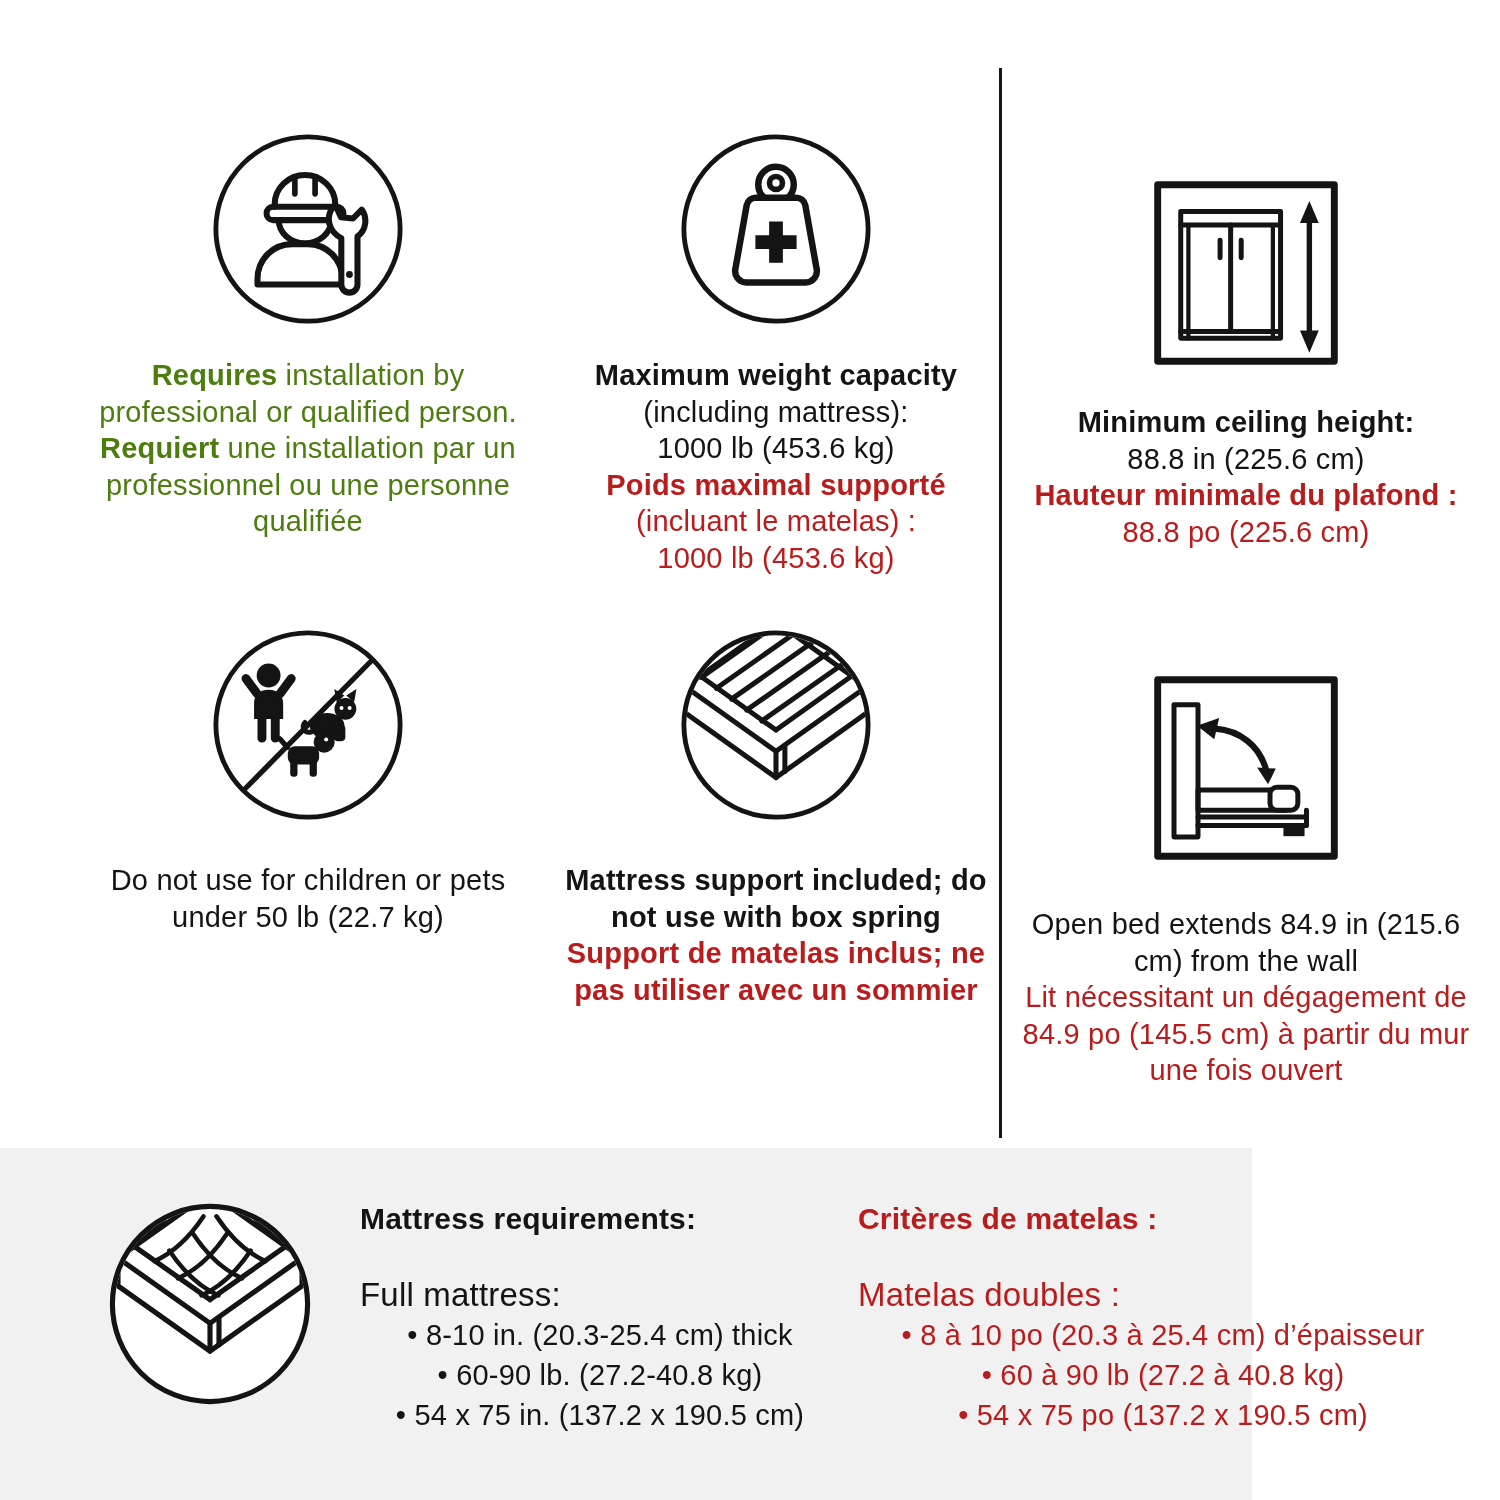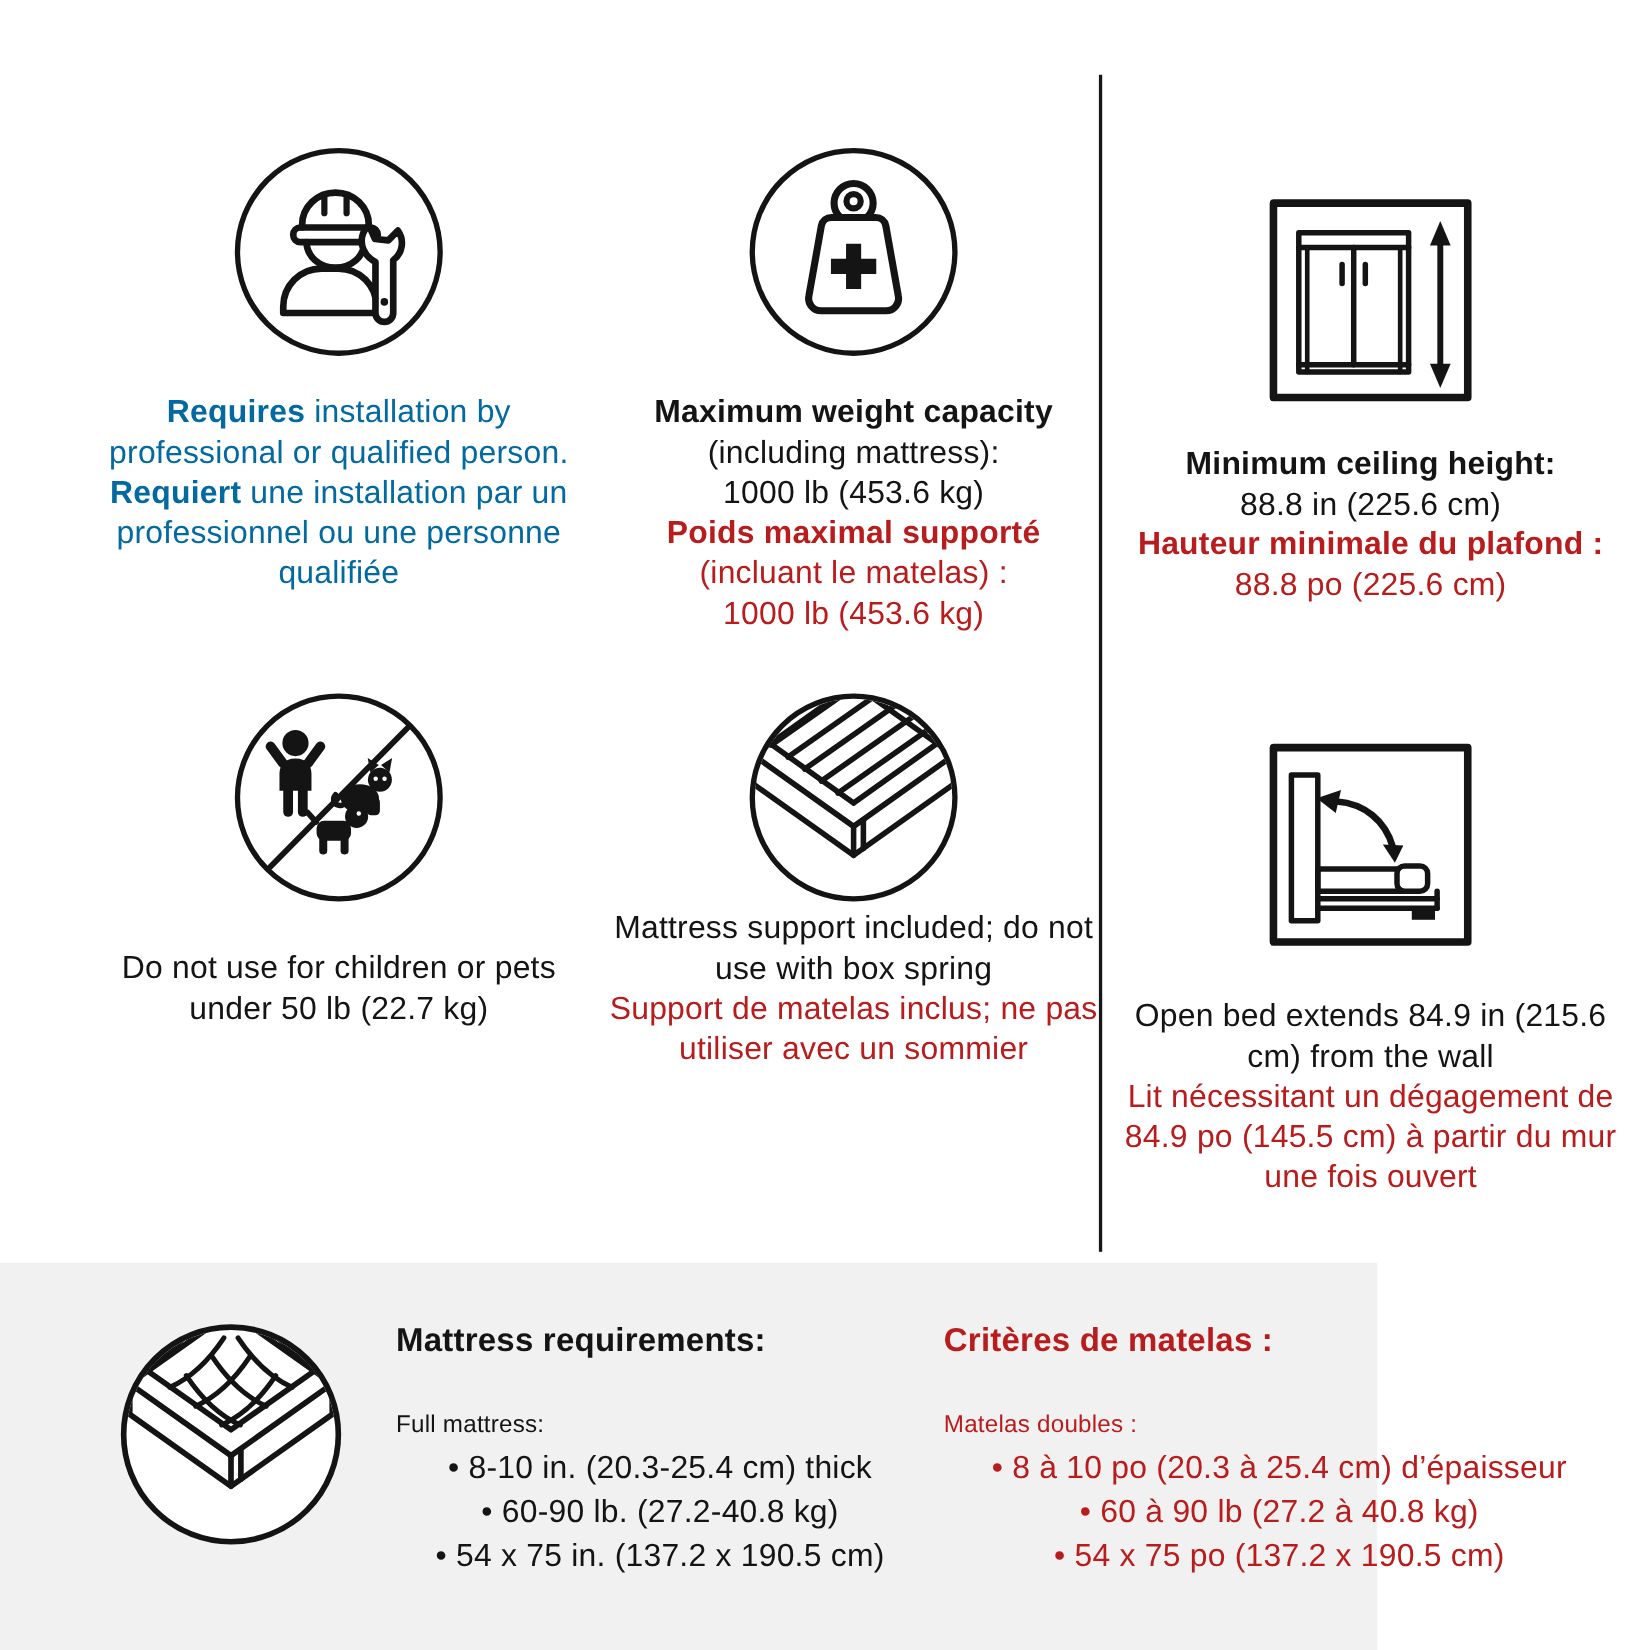--- a/index.html
+++ b/index.html
@@ -9,29 +9,29 @@
   }
   .cell { position:absolute; text-align:center; }
   .colL { left:80px;  width:456px; }
   .colM { left:548px; width:456px; }
   .colR { left:1018px; width:456px;margin-top:44px; }
   .icon { display:block; margin:0 auto; }
   svg { stroke:#141414; fill:none; stroke-linecap:round; stroke-linejoin:round; }
   p { margin:0; }
   .t  { font-size:29px; line-height:36.5px; letter-spacing:0.2px; }
   .b  { font-weight:bold; }
-  .red  { color:#0369a1; }
+  .red  { color:#4d7c0f; }
   .gray { color:#b91c1c; }
   .divider { position:absolute; left:999px; top:68px; width:3px; height:1070px; background:#161616; }
   .band { position:absolute; left:0; top:1148px; width:1252px; height:352px; background:#f1f1f1; }
   .band .blk { position:absolute; top:52px; text-align:left; }
   .blk-en { left:360px; width:480px; }
   .blk-fr { left:858px; width:610px; }
   .req-title { font-size:30px; line-height:37px; font-weight:bold; letter-spacing:0.2px; }
-  .req-sub { margin-top:38px; font-size:22px; line-height:40px; letter-spacing:0.2px; }
+  .req-sub { margin-top:38px; font-size:33px; line-height:40px; letter-spacing:0.2px; }
   .req-list { list-style:none; margin:0; padding:0; font-size:29px; line-height:40px; letter-spacing:0.2px;text-align:center; }
   .req-list li::before { content:"\2022\00a0"; }
   .band-icon { position:absolute; left:103px; top:49px; }
 </style>
 </head>
 <body>
 
 <div class="canvas">
 
   <div class="divider"></div>
@@ -167,21 +167,21 @@
       <path d="M34,29.5 C47,30.5 57,38.5 60.5,51" stroke-width="3.2"></path>
       <polygon points="24.5,28 36,24 33.5,35" fill="#141414" stroke="none"></polygon>
       <polygon points="61.5,58.5 55.8,49.8 65.5,50.3" fill="#141414" stroke="none"></polygon>
     </svg>
   </div>
 
   <div class="cell colL" style="top:862px;">
     <p class="t">Do not use for children or pets under 50 lb (22.7 kg)</p>
   </div>
 
-  <div class="cell colM" style="top:826px;">
+  <div class="cell colM" style="top:862px;font-weight:bold;">
     <p class="t">Mattress support included; do not use with box spring</p>
     <p class="t gray">Support de matelas inclus; ne pas utiliser avec un sommier</p>
   </div>
 
   <div class="cell colR" style="top:862px;">
     <p class="t">Open bed extends 84.9  in (215.6 cm) from the wall</p>
     <p class="t gray">Lit nécessitant un dégagement de 84.9 po (145.5 cm) à partir du mur une fois ouvert</p>
   </div>
 
   <div class="band">

